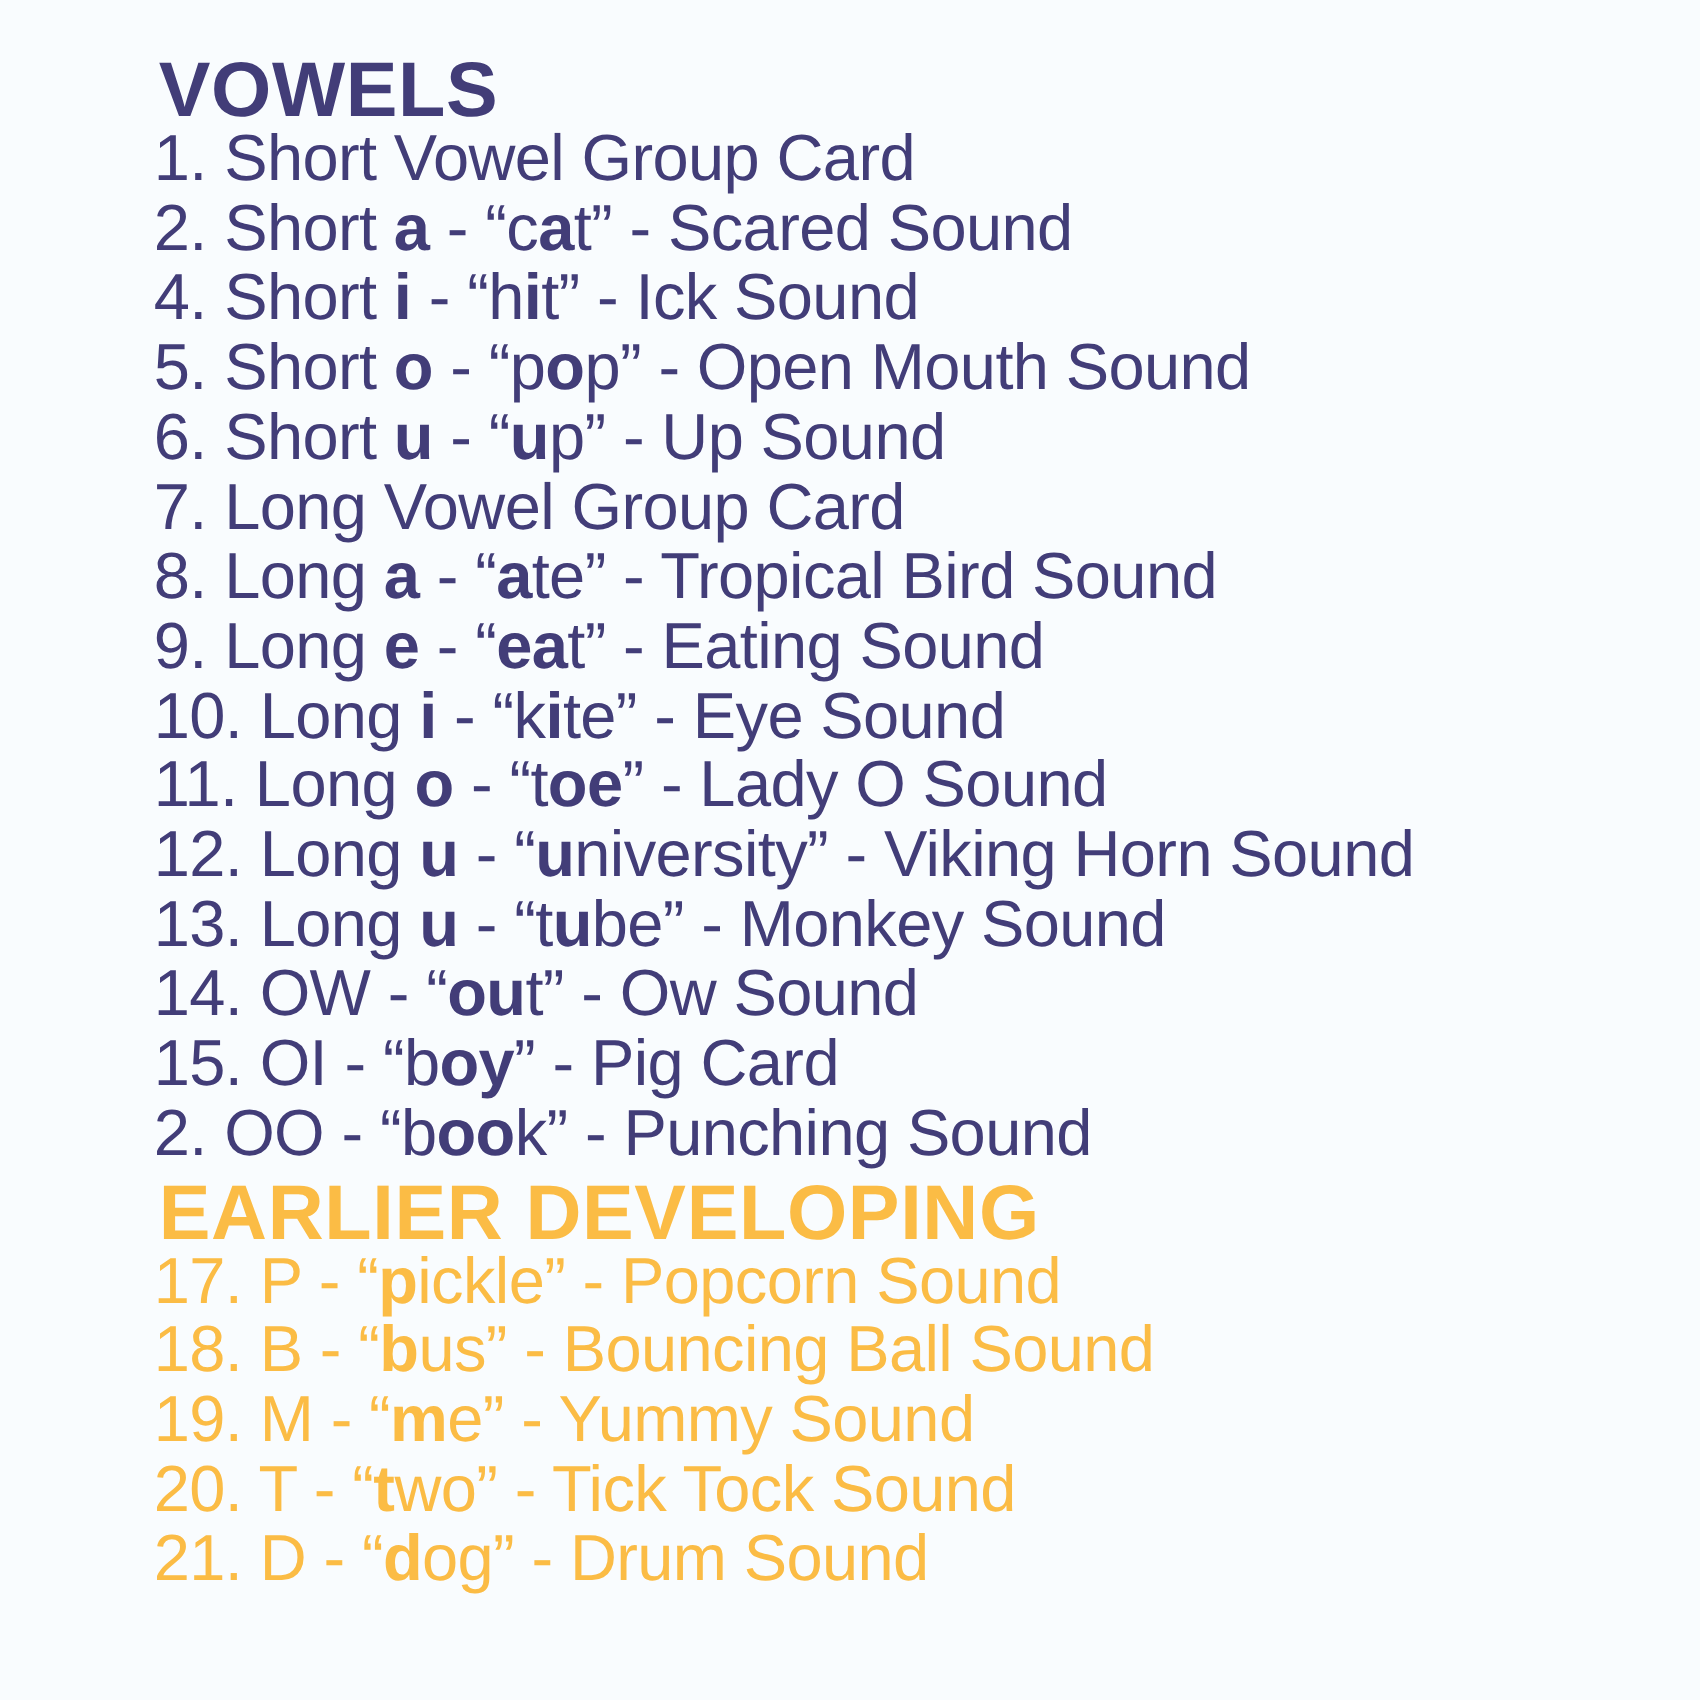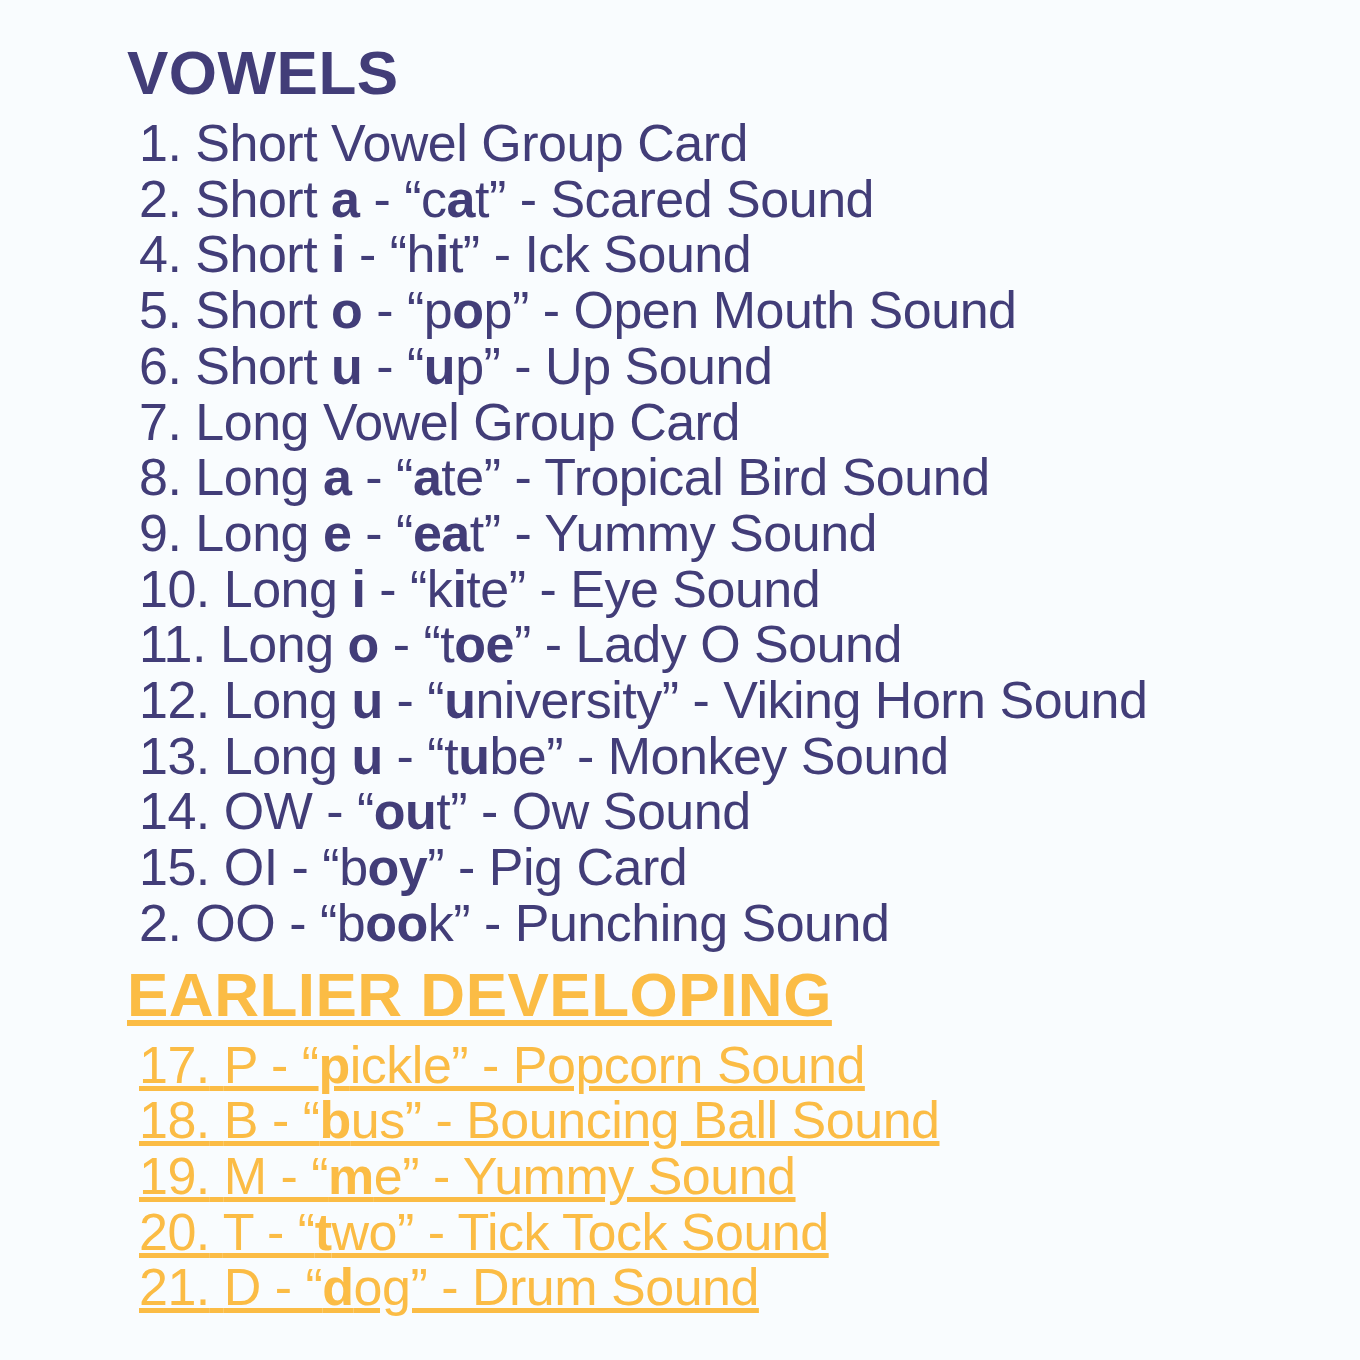--- a/index.html
+++ b/index.html
@@ -19,21 +19,21 @@
   }
   .section-heading {
     margin: 8px 0 0 4px;
     font-size: 62px;
     font-weight: 700;
     line-height: 54px;
     letter-spacing: 0.5px;
     white-space: nowrap;
   }
   ol.sound-list {
-    margin: 16px;
+    margin: 0;
     padding: 0;
     list-style: none;
   }
   ol.sound-list li {
     font-size: 52px;
     font-weight: 400;
     line-height: 55.7px;
     letter-spacing: -0.5px;
     white-space: nowrap;
   }
@@ -52,32 +52,32 @@
   <section style="color: rgb(66, 61, 120);">
     <h1 class="section-heading">VOWELS</h1>
     <ol class="sound-list">
         <li><span>1.</span> <span><span>Short Vowel Group Card</span></span></li>
         <li><span>2.</span> <span><span>Short </span><b>a</b><span> - “c</span><b>a</b><span>t” - Scared Sound</span></span></li>
         <li><span>4.</span> <span><span>Short </span><b>i</b><span> - “h</span><b>i</b><span>t” - Ick Sound</span></span></li>
         <li><span>5.</span> <span><span>Short </span><b>o</b><span> - “p</span><b>o</b><span>p” - Open Mouth Sound</span></span></li>
         <li><span>6.</span> <span><span>Short </span><b>u</b><span> - “</span><b>u</b><span>p” - Up Sound</span></span></li>
         <li><span>7.</span> <span><span>Long Vowel Group Card</span></span></li>
         <li><span>8.</span> <span><span>Long </span><b>a</b><span> - “</span><b>a</b><span>te” - Tropical Bird Sound</span></span></li>
-        <li><span>9.</span> <span><span>Long </span><b>e</b><span> - “</span><b>ea</b><span>t” - Yummy Sound</span></span></li>
+        <li><span>9.</span> <span><span>Long </span><b>e</b><span> - “</span><b>ea</b><span>t” - Eating Sound</span></span></li>
         <li><span>10.</span> <span><span>Long </span><b>i</b><span> - “k</span><b>i</b><span>te” - Eye Sound</span></span></li>
         <li><span>11.</span> <span><span>Long </span><b>o</b><span> - “t</span><b>oe</b><span>” - Lady O Sound</span></span></li>
         <li><span>12.</span> <span><span>Long </span><b>u</b><span> - “</span><b>u</b><span>niversity” - Viking Horn Sound</span></span></li>
         <li><span>13.</span> <span><span>Long </span><b>u</b><span> - “t</span><b>u</b><span>be” - Monkey Sound</span></span></li>
         <li><span>14.</span> <span><span>OW - “</span><b>ou</b><span>t” - Ow Sound</span></span></li>
         <li><span>15.</span> <span><span>OI - “b</span><b>oy</b><span>” - Pig Card</span></span></li>
         <li><span>2.</span> <span><span>OO - “b</span><b>oo</b><span>k” - Punching Sound</span></span></li>
       </ol>
   </section>
 
-  <section style="color: rgb(251, 188, 69); text-decoration: underline;">
+  <section style="color: rgb(251, 188, 69);">
     <h1 class="section-heading">EARLIER DEVELOPING</h1>
     <ol class="sound-list">
         <li><span>17.</span> <span><span>P - “</span><b>p</b><span>ickle” - Popcorn Sound</span></span></li>
         <li><span>18.</span> <span><span>B - “</span><b>b</b><span>us” - Bouncing Ball Sound</span></span></li>
         <li><span>19.</span> <span><span>M - “</span><b>m</b><span>e” - Yummy Sound</span></span></li>
         <li><span>20.</span> <span><span>T - “</span><b>t</b><span>wo” - Tick Tock Sound</span></span></li>
         <li><span>21.</span> <span><span>D - “</span><b>d</b><span>og” - Drum Sound</span></span></li>
       </ol>
   </section>
 

